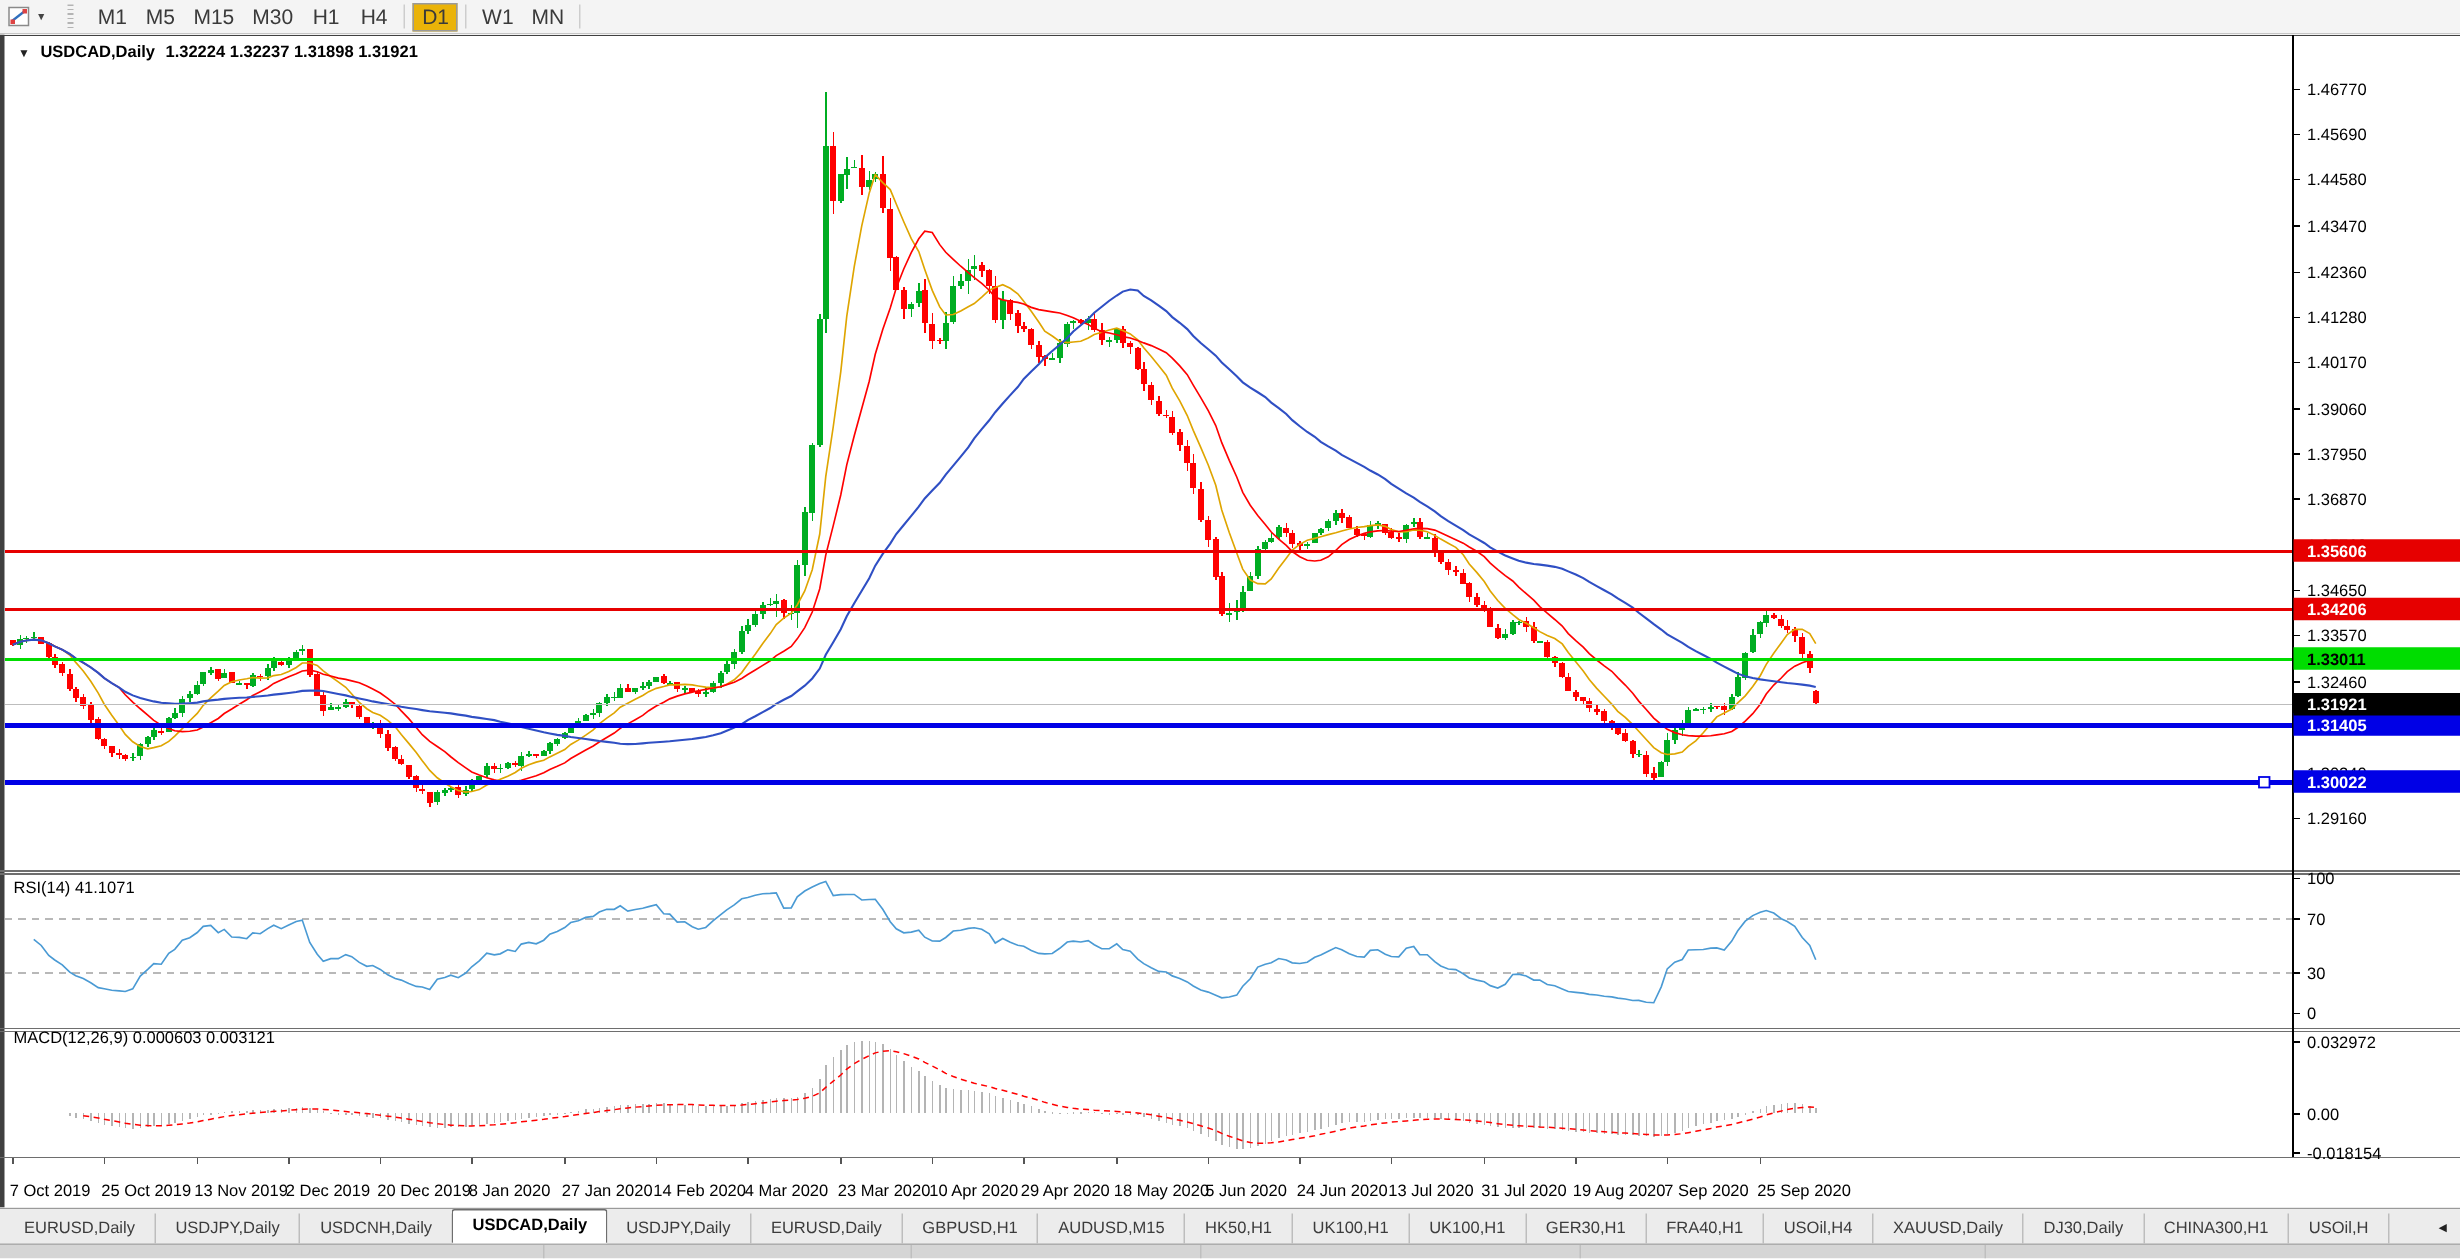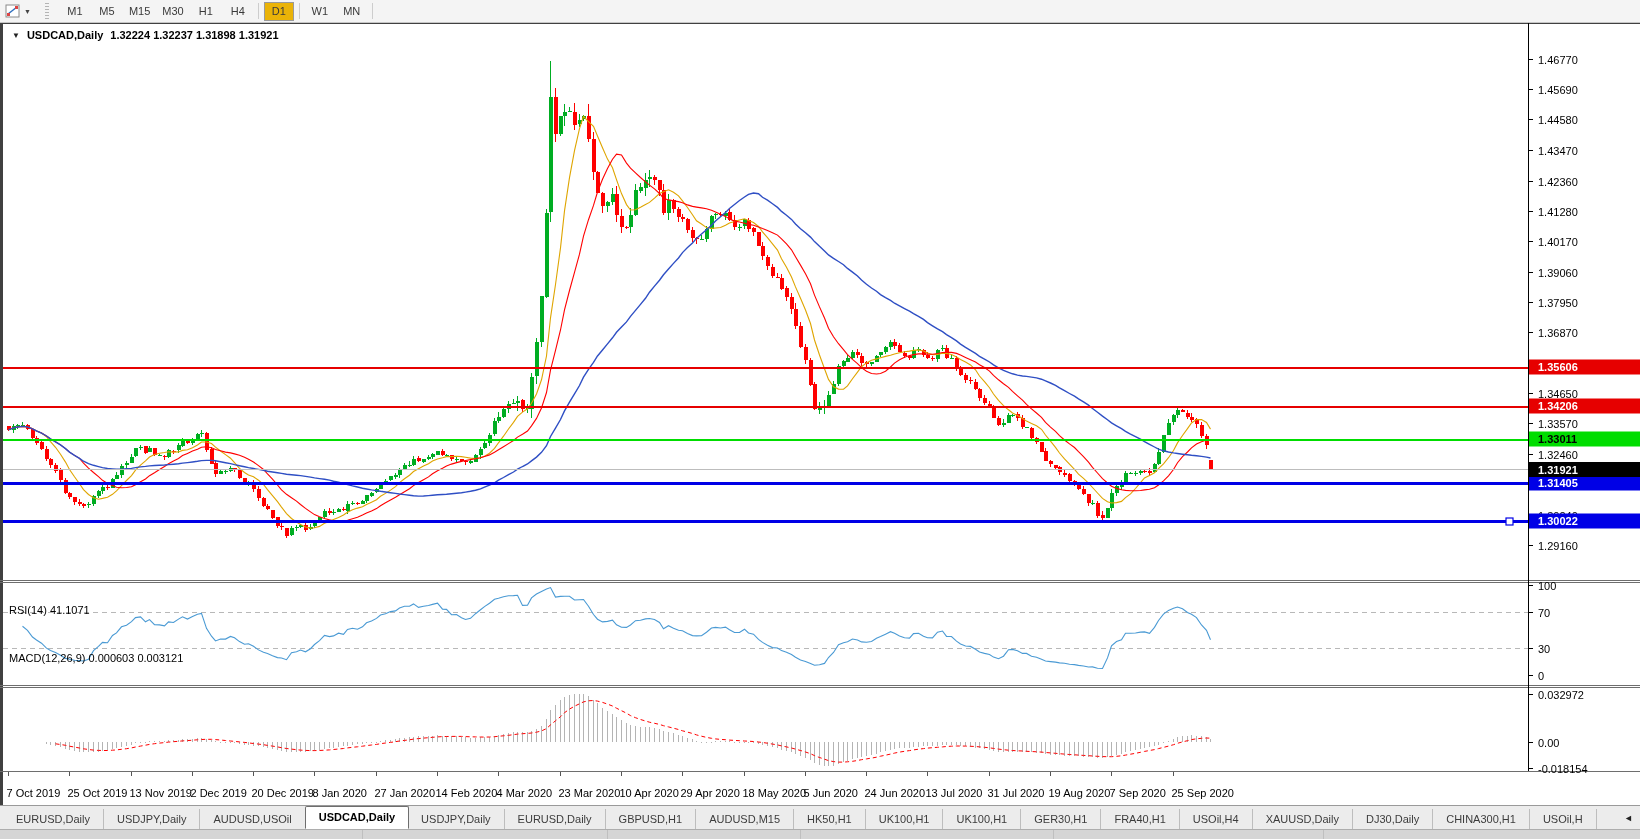--- a/index.html
+++ b/index.html
@@ -7,33 +7,33 @@
               font-family:"Liberation Sans", sans-serif; }
   .app { width:1640px; height:839px; display:flex; flex-direction:column; }
 
   
   .toolbar { height:23px; background:#f4f4f4; border-bottom:1px solid #c6c6c6;
              display:flex; align-items:center; padding-left:5px; flex:0 0 auto; }
   .tool-icon { width:16px; height:16px; display:inline-block; }
   .tool-caret { font-size:7px; color:#444; margin:0 2px 0 3px; }
   .grip { width:4px; height:16px; margin:0 10px 0 12px;
           background-image:repeating-linear-gradient(to bottom,#b4b4b4 0 1px, transparent 1px 3px); }
-  .tf-btn { min-width:30px; height:19px; line-height:17px; text-align:center; font-size:11px;
+  .tf-btn { min-width:30px; height:19px; line-height:17px; text-align:center; font-size:14px;
             color:#3a3a3a; padding:0 4px; border:1px solid transparent; margin:4px 1px; }
   .tf-btn.active { background:#eab308; border:1px solid #999; }
   .toolbar-sep { width:1px; height:16px; background:#cdcdcd; margin:0 4px; }
 
   
   .chart-window { position:relative; height:782px; flex:0 0 auto; background:#fff; }
   .chart-title { position:absolute; left:12px; top:6px; font-size:11px; font-weight:700;
                  color:#000; display:flex; align-items:center; gap:7px; z-index:5; }
   .chart-title .tri { font-size:8px; color:#222; }
   .pane-label { position:absolute; left:9px; font-size:11px; color:#000; z-index:5; }
-  .rsi-label  { top:581px; }
-  .macd-label { top:629px; }
+  .rsi-label  { top:563px; }
+  .macd-label { top:663px; }
 
   
   .tab-bar { height:24px; background:#ececec; border-top:1px solid #9a9a9a;
              display:flex; align-items:flex-end; padding-left:3px; flex:0 0 auto; }
   .tab { height:20px; line-height:20px; padding:0 13px; font-size:11px; color:#3c3c3c;
          border-right:1px solid #bdbdbd; white-space:nowrap; }
   .tab.active { background:#fff; border:1px solid #6e6e6e; border-bottom:1px solid #fff;
                 font-weight:700; color:#000; height:23px; line-height:21px;
                 border-radius:2px 2px 0 0; margin:0 -1px; position:relative; z-index:2; }
   .tab-scroll { margin-left:auto; padding:0 7px; font-size:9px; color:#222; line-height:22px; }
@@ -1013,21 +1013,21 @@
       <span>USDCAD,Daily</span>
       <span>1.32224 1.32237 1.31898 1.31921</span>
     </div>
     <div class="pane-label rsi-label">RSI(14) 41.1071</div>
     <div class="pane-label macd-label">MACD(12,26,9) 0.000603 0.003121</div>
   </div>
 
   <div class="tab-bar" id="tab-bar">
       <span class="tab">EURUSD,Daily</span>
       <span class="tab">USDJPY,Daily</span>
-      <span class="tab">AUDUSD,USOil</span>
+      <span class="tab">USDCNH,Daily</span>
       <span class="tab active">USDCAD,Daily</span>
       <span class="tab">USDJPY,Daily</span>
       <span class="tab">EURUSD,Daily</span>
       <span class="tab">GBPUSD,H1</span>
       <span class="tab">AUDUSD,M15</span>
       <span class="tab">HK50,H1</span>
       <span class="tab">UK100,H1</span>
       <span class="tab">UK100,H1</span>
       <span class="tab">GER30,H1</span>
       <span class="tab">FRA40,H1</span>

